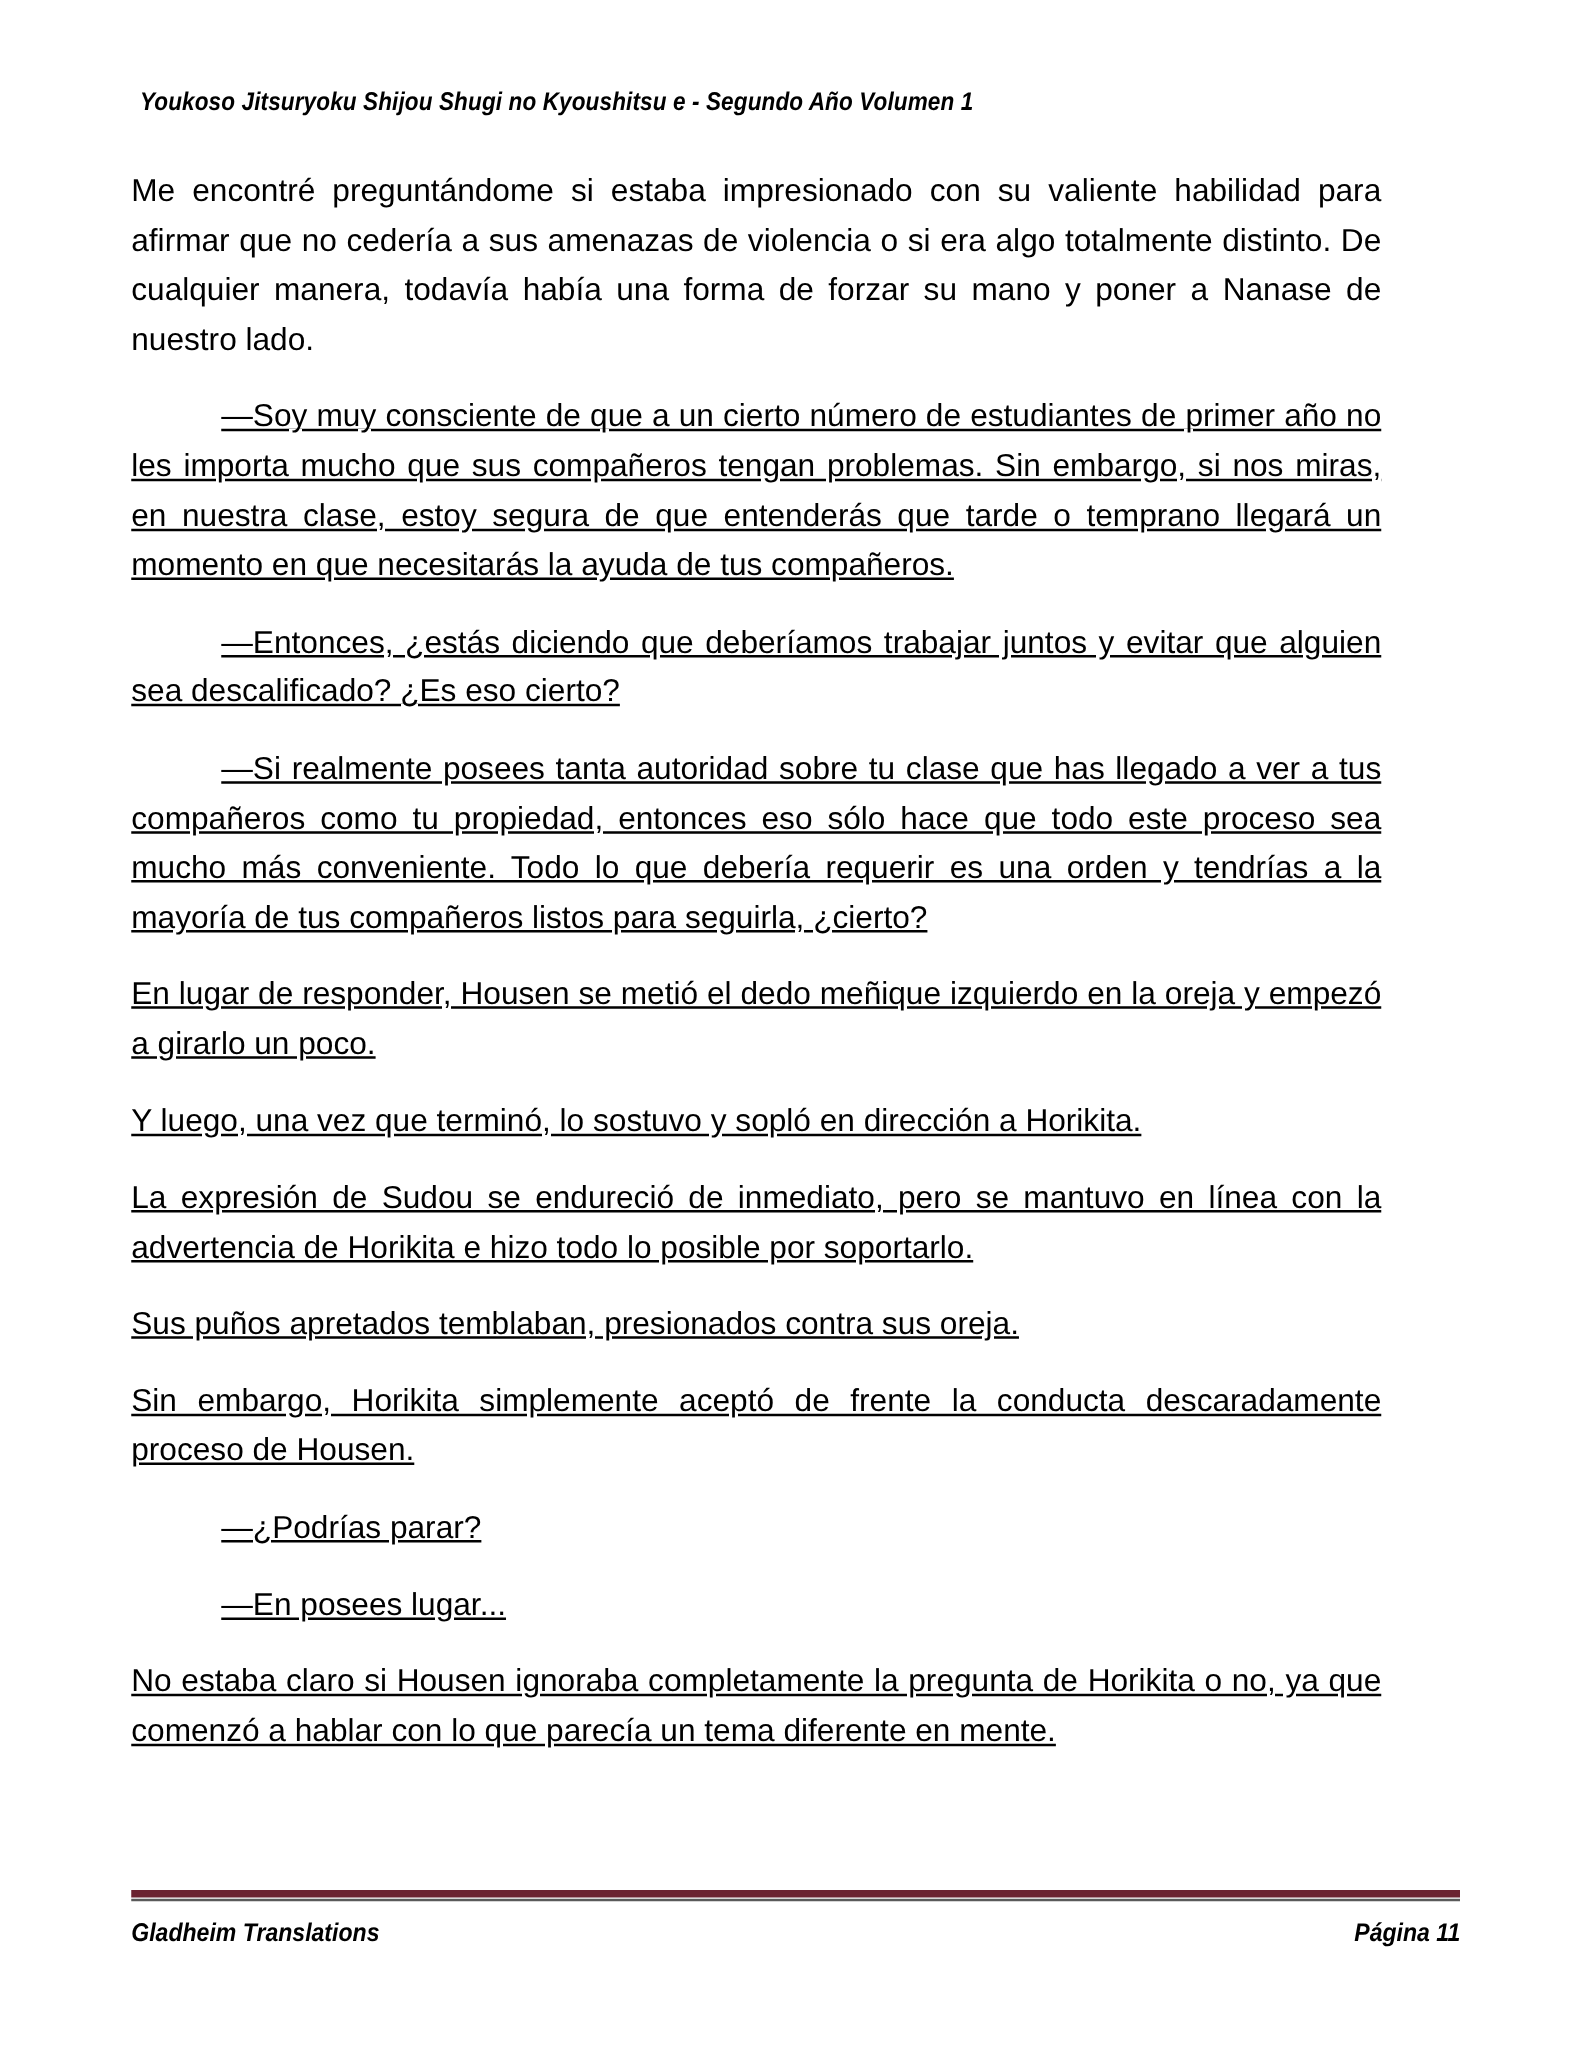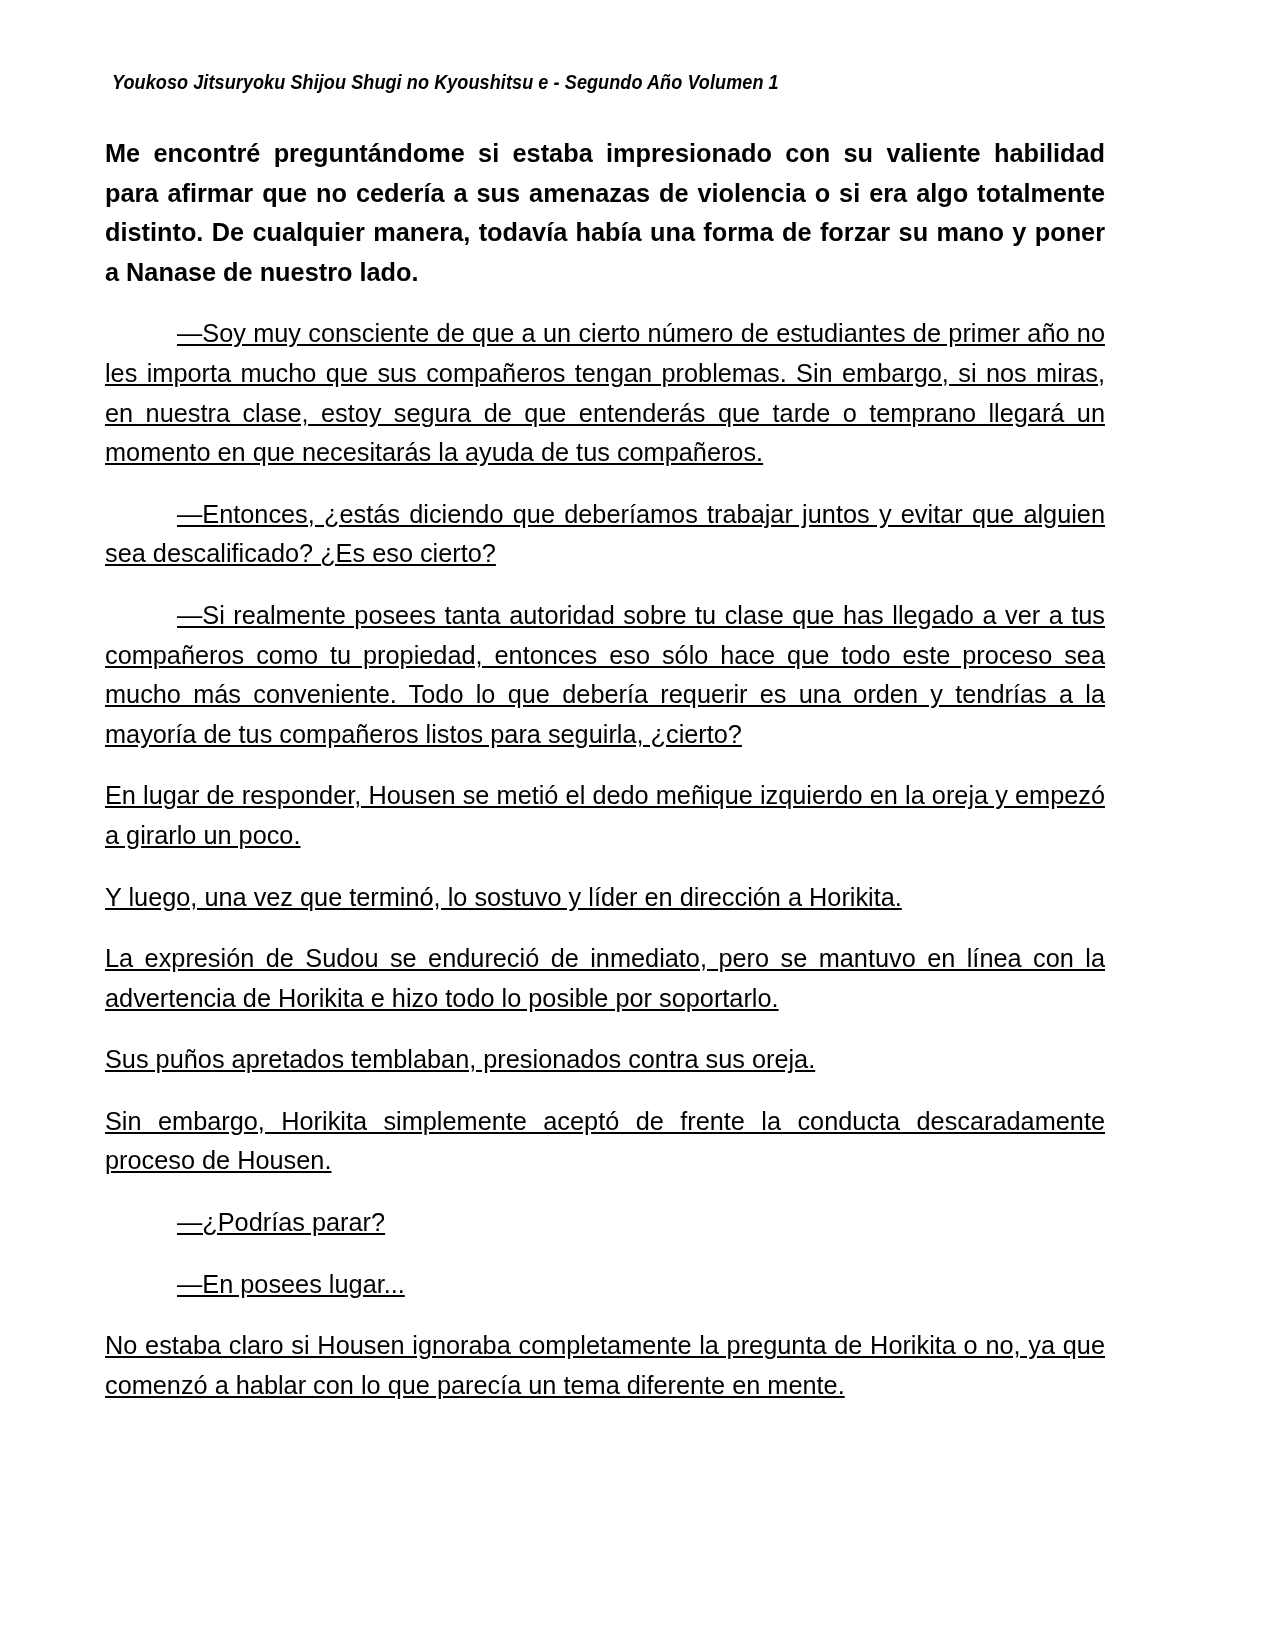--- a/index.html
+++ b/index.html
@@ -56,21 +56,21 @@
     text-align: justify;
     text-justify: inter-word;
     font-size: 25.3px;
     line-height: 39.6px;
     color: #000000;
     hyphens: none;
     -webkit-hyphens: none;
     word-spacing: 0px;
   }
   p.para.gap-normal { margin-top: 22px; text-decoration: underline; }
-  p.para.first { margin-top: 0; font-weight: bold; }
+  p.para.first { margin-top: 0; }
   p.para.dialogue { text-indent: 72px; }
   p.para.last-line-left { text-align-last: left; }
 </style>
 </head>
 <body>
 
 <div class="page">
 
   <div class="header">
     <div class="header-title">Youkoso Jitsuryoku Shijou Shugi no Kyoushitsu e - Segundo Año Volumen 1</div>
@@ -81,31 +81,39 @@
     <p class="para first last-line-left">Me encontré preguntándome si estaba impresionado con su valiente habilidad para afirmar que no cedería a sus amenazas de violencia o si era algo totalmente distinto. De cualquier manera, todavía había una forma de forzar su mano y poner a Nanase de nuestro lado.</p>
 
     <p class="para gap-normal dialogue last-line-left">—Soy muy consciente de que a un cierto número de estudiantes de primer año no les importa mucho que sus compañeros tengan problemas. Sin embargo, si nos miras, en nuestra clase, estoy segura de que entenderás que tarde o temprano llegará un momento en que necesitarás la ayuda de tus compañeros.</p>
 
     <p class="para gap-normal dialogue last-line-left">—Entonces, ¿estás diciendo que deberíamos trabajar juntos y evitar que alguien sea descalificado? ¿Es eso cierto?</p>
 
     <p class="para gap-normal dialogue last-line-left">—Si realmente posees tanta autoridad sobre tu clase que has llegado a ver a tus compañeros como tu propiedad, entonces eso sólo hace que todo este proceso sea mucho más conveniente. Todo lo que debería requerir es una orden y tendrías a la mayoría de tus compañeros listos para seguirla, ¿cierto?</p>
 
     <p class="para gap-normal last-line-left">En lugar de responder, Housen se metió el dedo meñique izquierdo en la oreja y empezó a girarlo un poco.</p>
 
-    <p class="para gap-normal last-line-left">Y luego, una vez que terminó, lo sostuvo y líder en dirección a Horikita.</p>
+    <p class="para gap-normal last-line-left">Y luego, una vez que terminó, lo sostuvo y sopló en dirección a Horikita.</p>
 
     <p class="para gap-normal last-line-left">La expresión de Sudou se endureció de inmediato, pero se mantuvo en línea con la advertencia de Horikita e hizo todo lo posible por soportarlo.</p>
 
     <p class="para gap-normal last-line-left">Sus puños apretados temblaban, presionados contra sus oreja.</p>
 
     <p class="para gap-normal last-line-left">Sin embargo, Horikita simplemente aceptó de frente la conducta descaradamente proceso de Housen.</p>
 
     <p class="para gap-normal dialogue last-line-left">—¿Podrías parar?</p>
 
     <p class="para gap-normal dialogue last-line-left">—En posees lugar...</p>
 
     <p class="para gap-normal last-line-left">No estaba claro si Housen ignoraba completamente la pregunta de Horikita o no, ya que comenzó a hablar con lo que parecía un tema diferente en mente.</p>
 
 
   </div>
 
+  <div class="footer" style="position:absolute; left:105px; top:1512px; width:1063px;">
+    <div style="width:100%; height:6px; background:#6b2230;"></div>
+    <div style="width:100%; height:2px; background:#5a5a5a; margin-top:1px;"></div>
+    <div style="display:flex; justify-content:space-between; align-items:baseline; margin-top:14px;">
+      <span style="font-family:'Liberation Sans', sans-serif; font-weight:bold; font-style:italic; font-size:20.5px; transform:scaleX(0.9); transform-origin:left center; display:inline-block; white-space:nowrap;">Gladheim Translations</span>
+      <span style="font-family:'Liberation Sans', sans-serif; font-weight:bold; font-style:italic; font-size:20.5px; transform:scaleX(0.9); transform-origin:right center; display:inline-block; white-space:nowrap;">Página 11</span>
+    </div>
+  </div>
 
 </div>
 
 </body></html>

